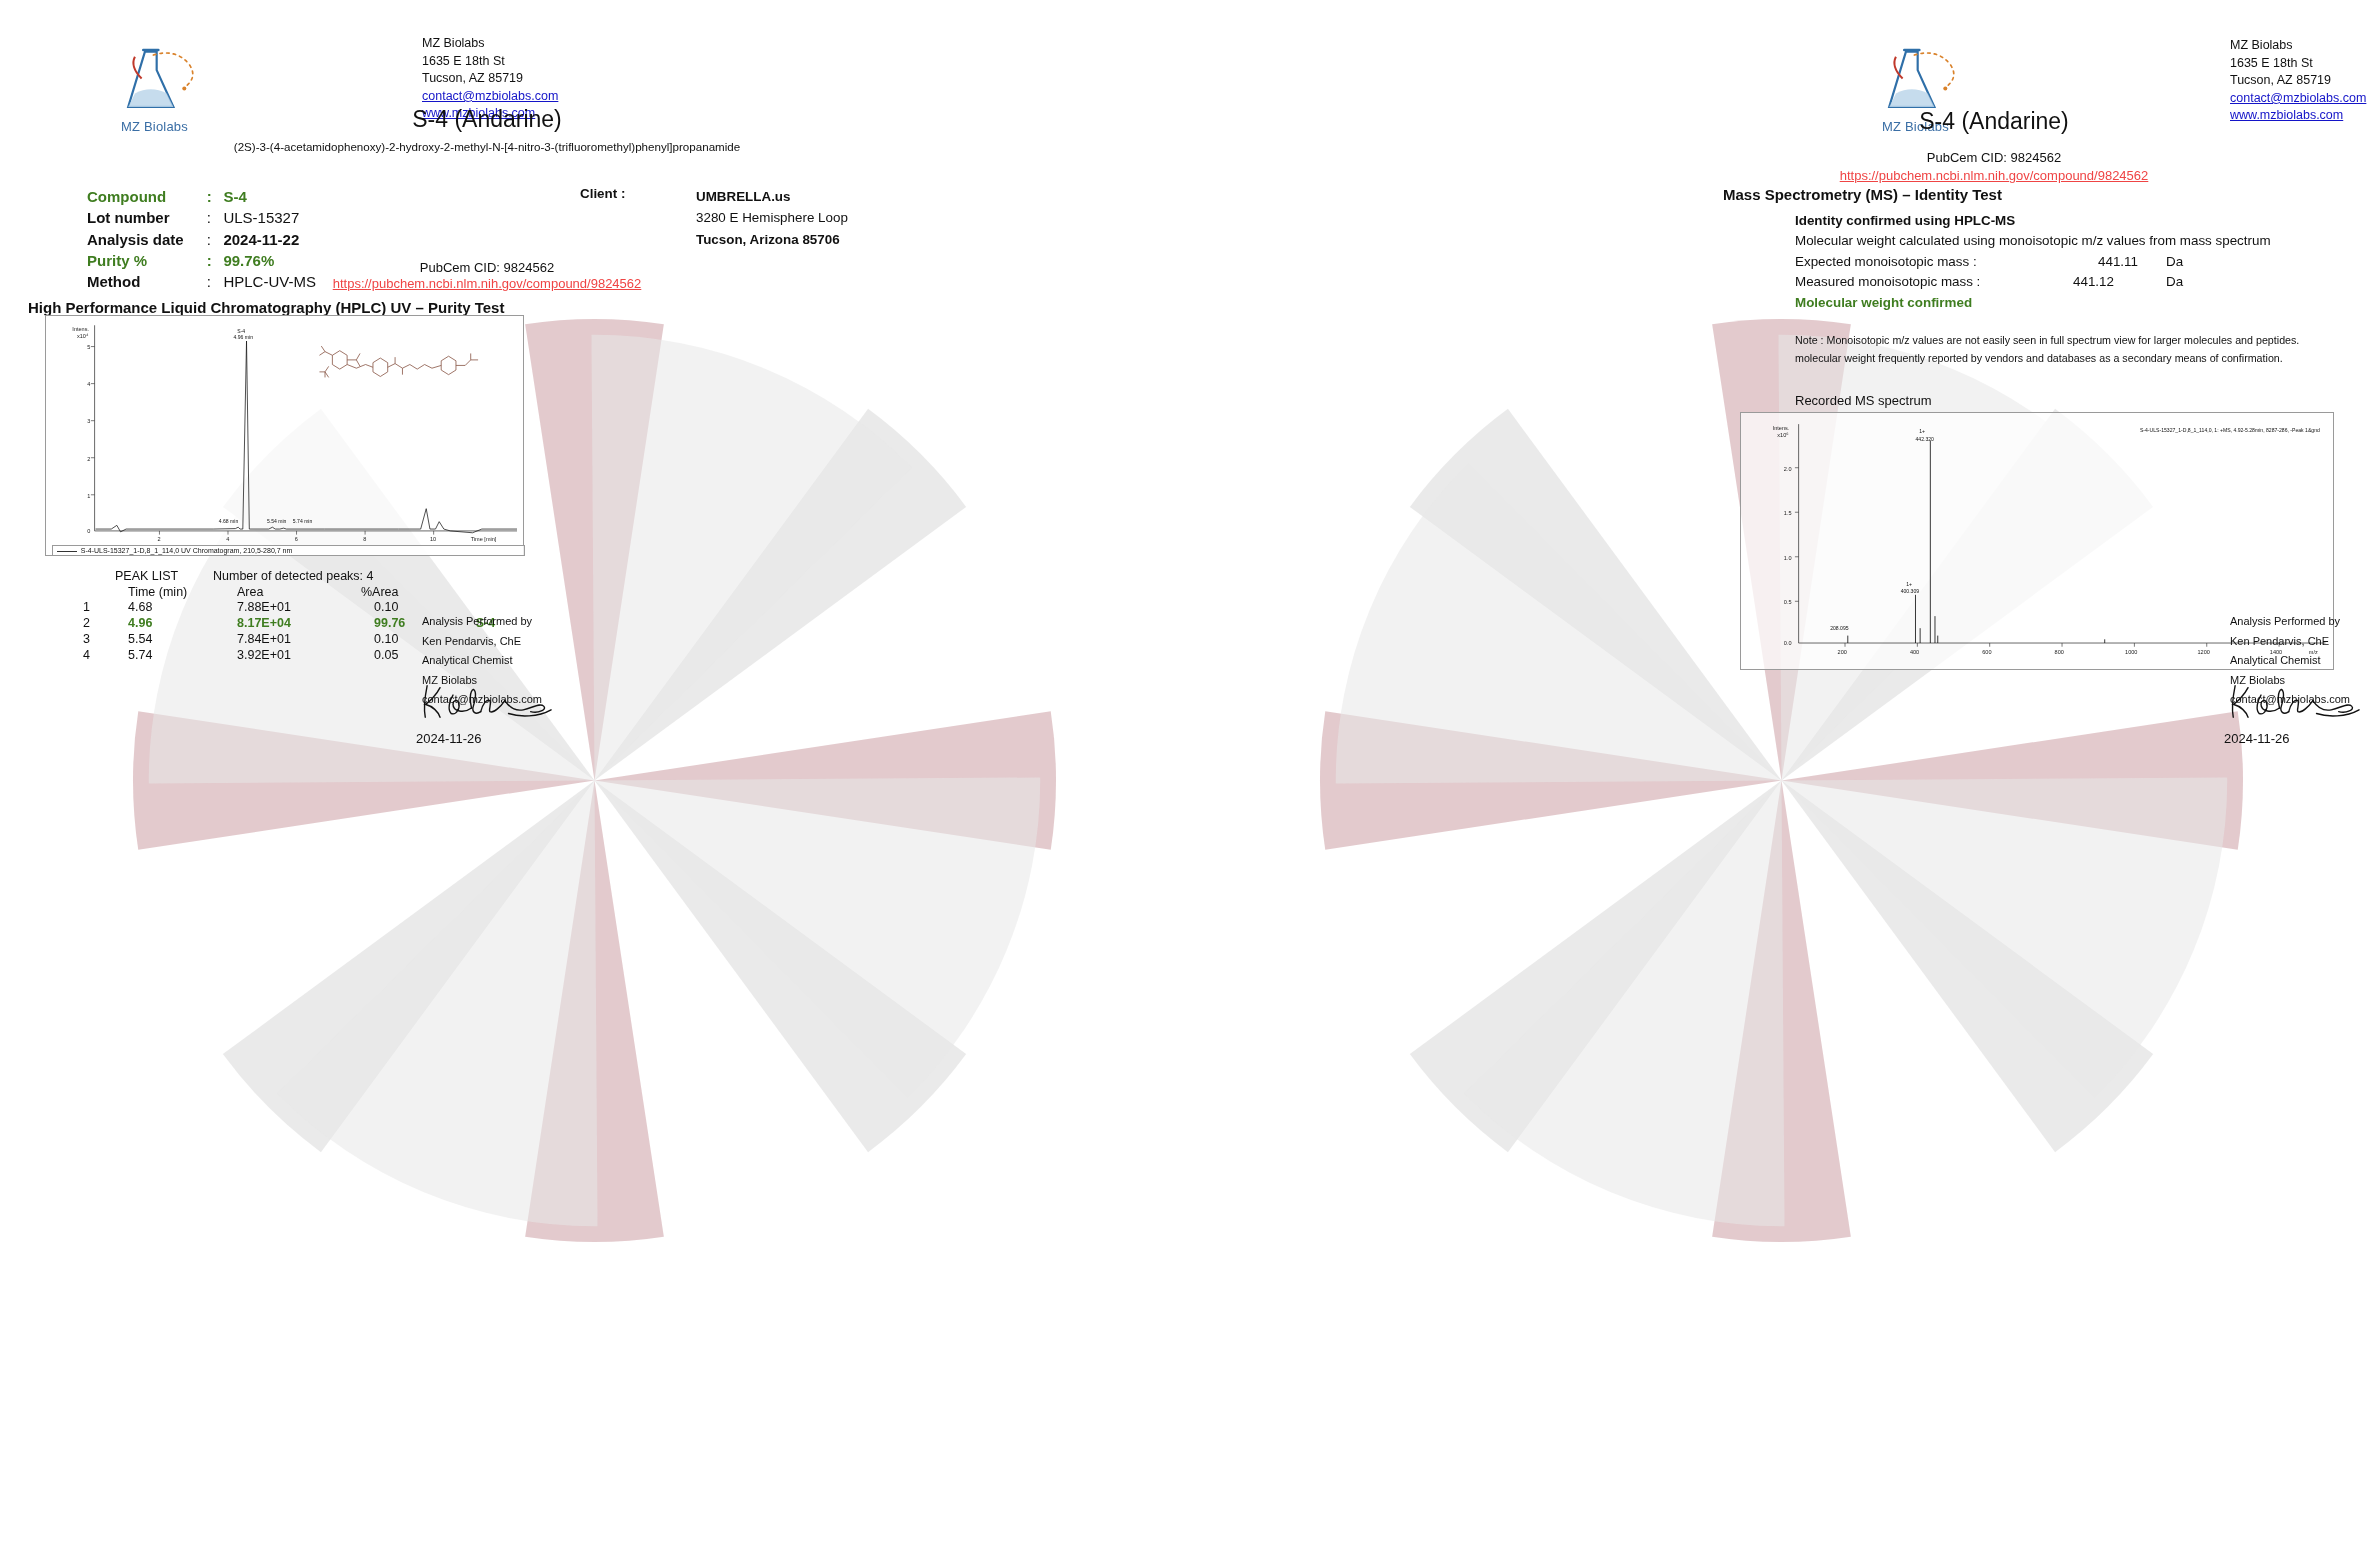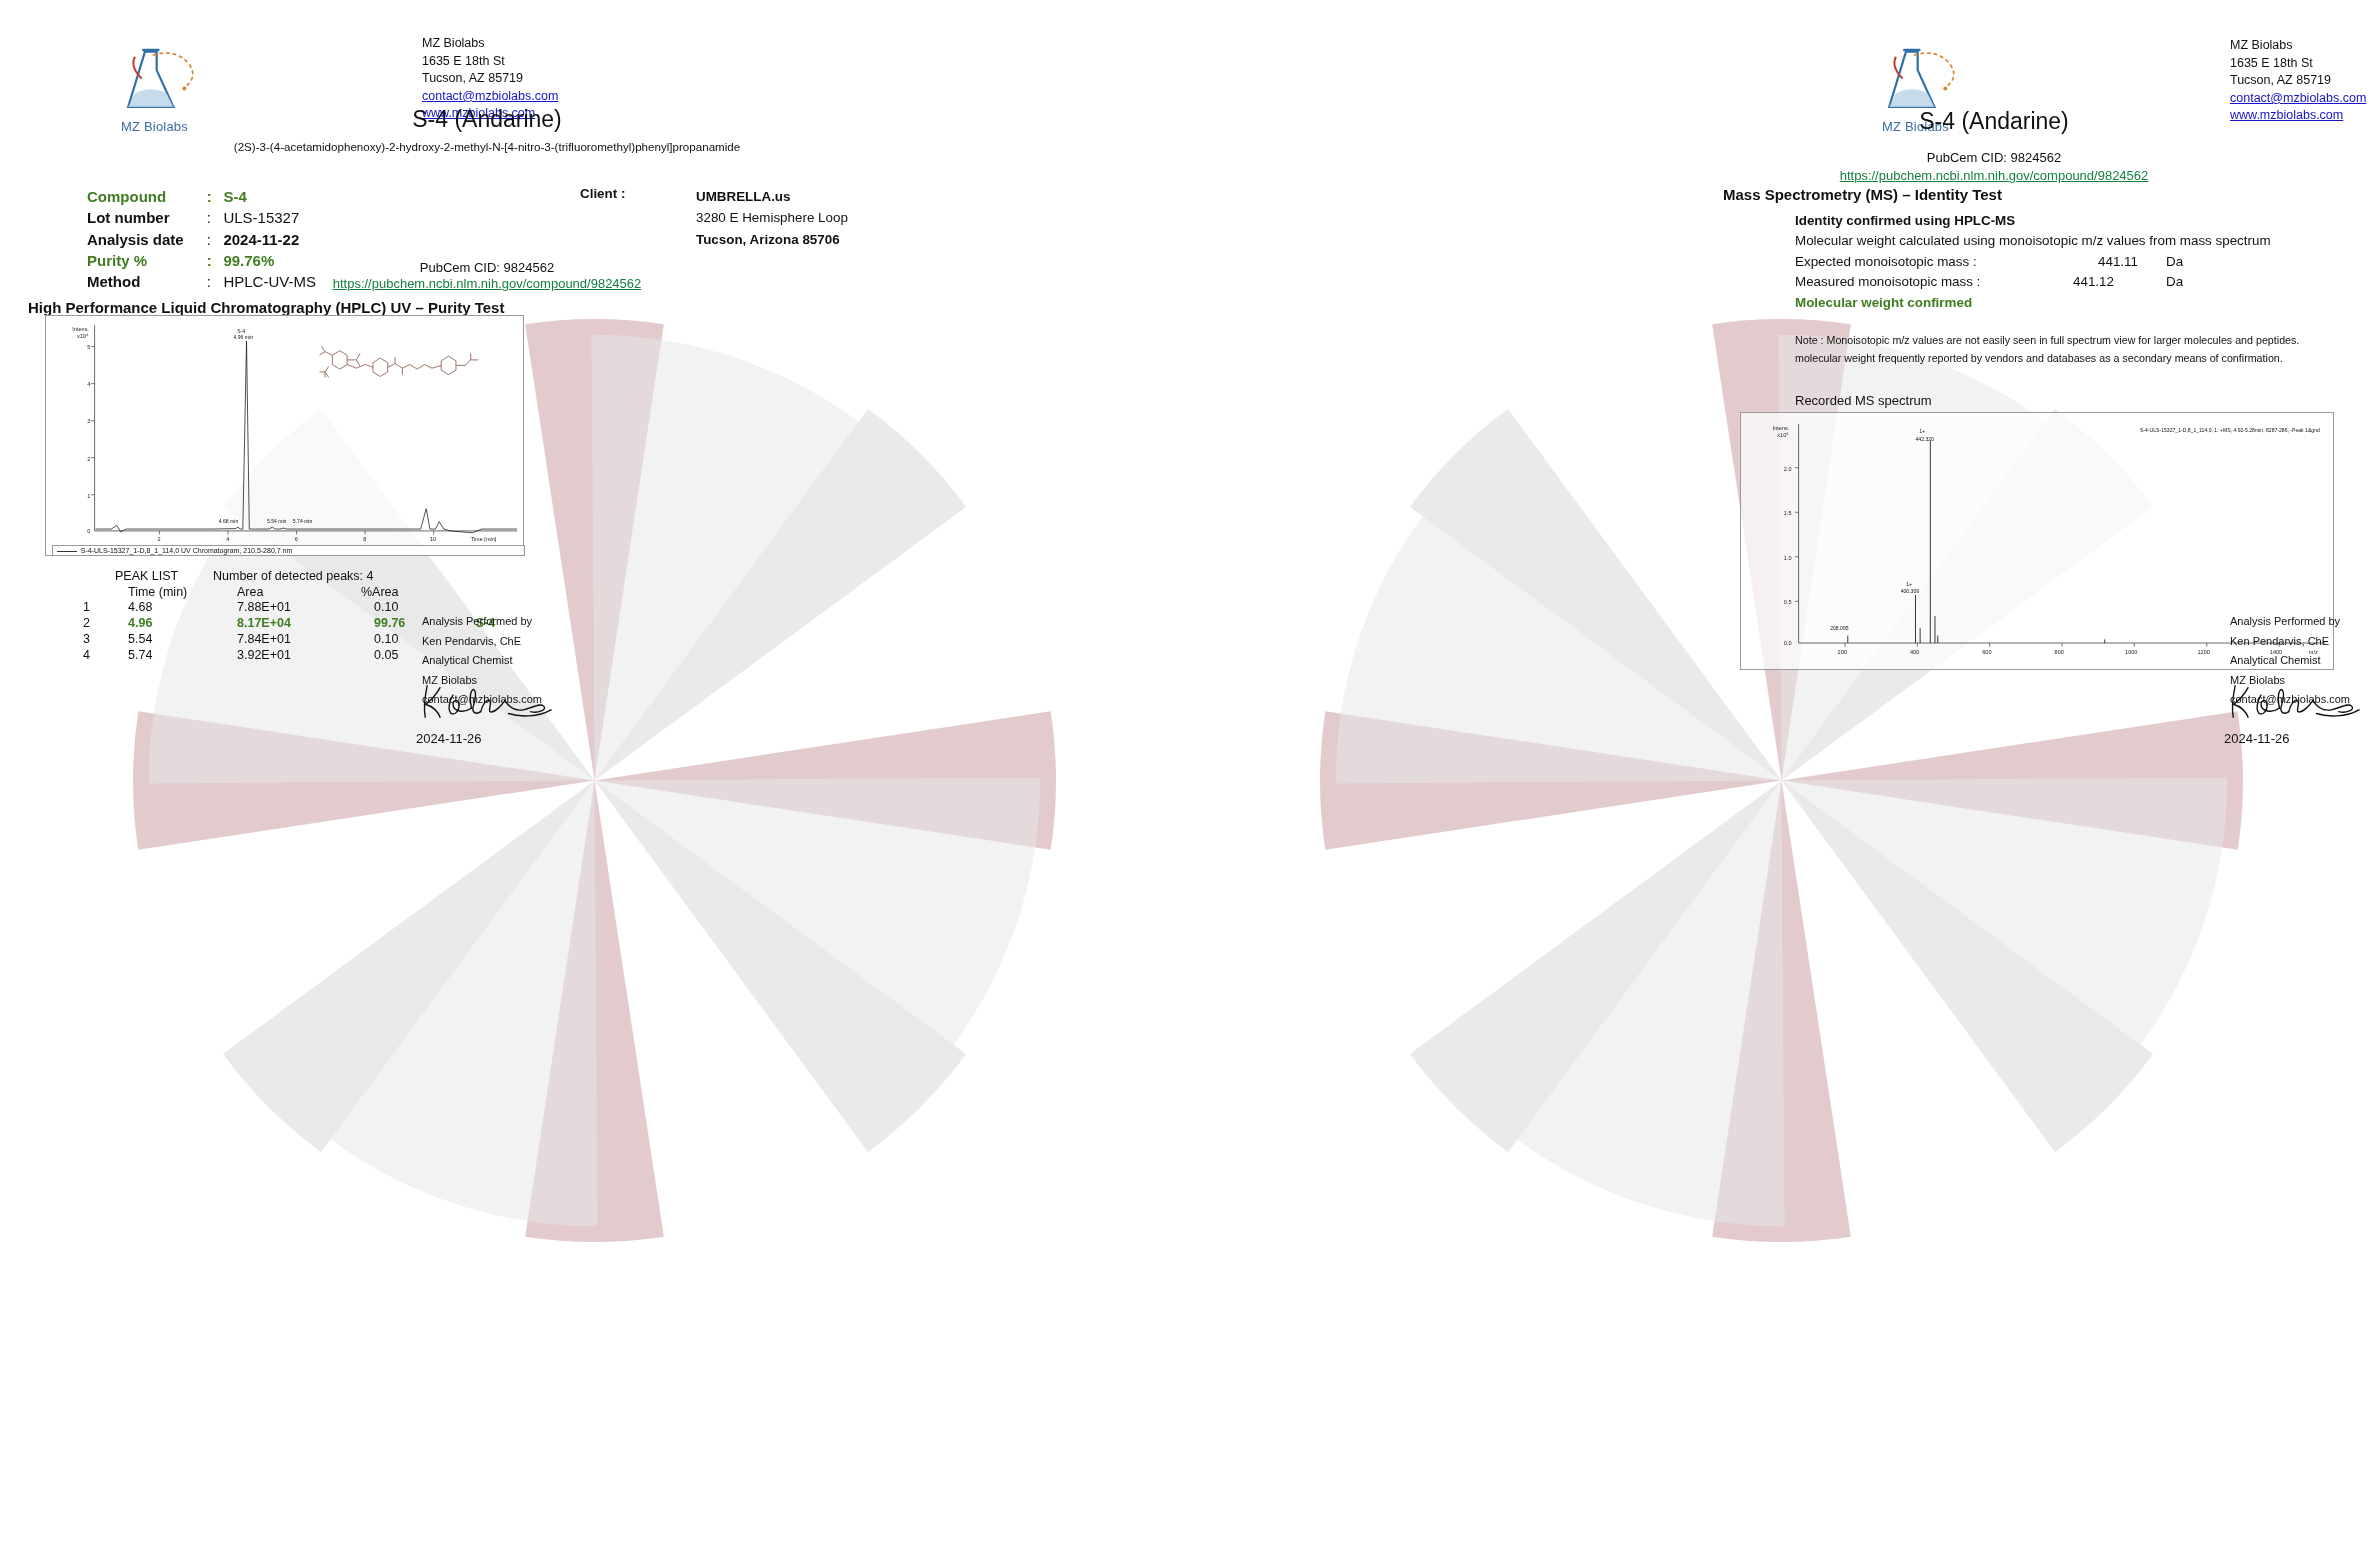--- a/index.html
+++ b/index.html
@@ -44,21 +44,21 @@
   .k{width:116px;font-weight:bold;}
   .colon{width:13px;}
   .green{color:#3f7d20;font-weight:bold;}
   .bold{font-weight:bold;}
 
   .client-label{font-weight:bold;font-size:13.4px;}
   .client-lines{font-size:13.4px;line-height:21.3px;}
 
   .cidline{font-size:13px;text-align:center;}
   .cidlink{font-size:13px;text-align:center;}
-  .cidlink a{color:#15803d;text-decoration:underline;}
+  .cidlink a{color:#ef4444;text-decoration:underline;}
 
   .secttitle{font-weight:bold;font-size:15px;}
 
   
   .chartbox{
     position:absolute;border:0.9px solid #9a9a9a;background:rgba(255,255,255,.72);
   }
   .legendbar{position:absolute;border:0.9px solid #9a9a9a;background:rgba(255,255,255,.8);font-size:7px;padding:0.9px 3.7px;}
 
   

